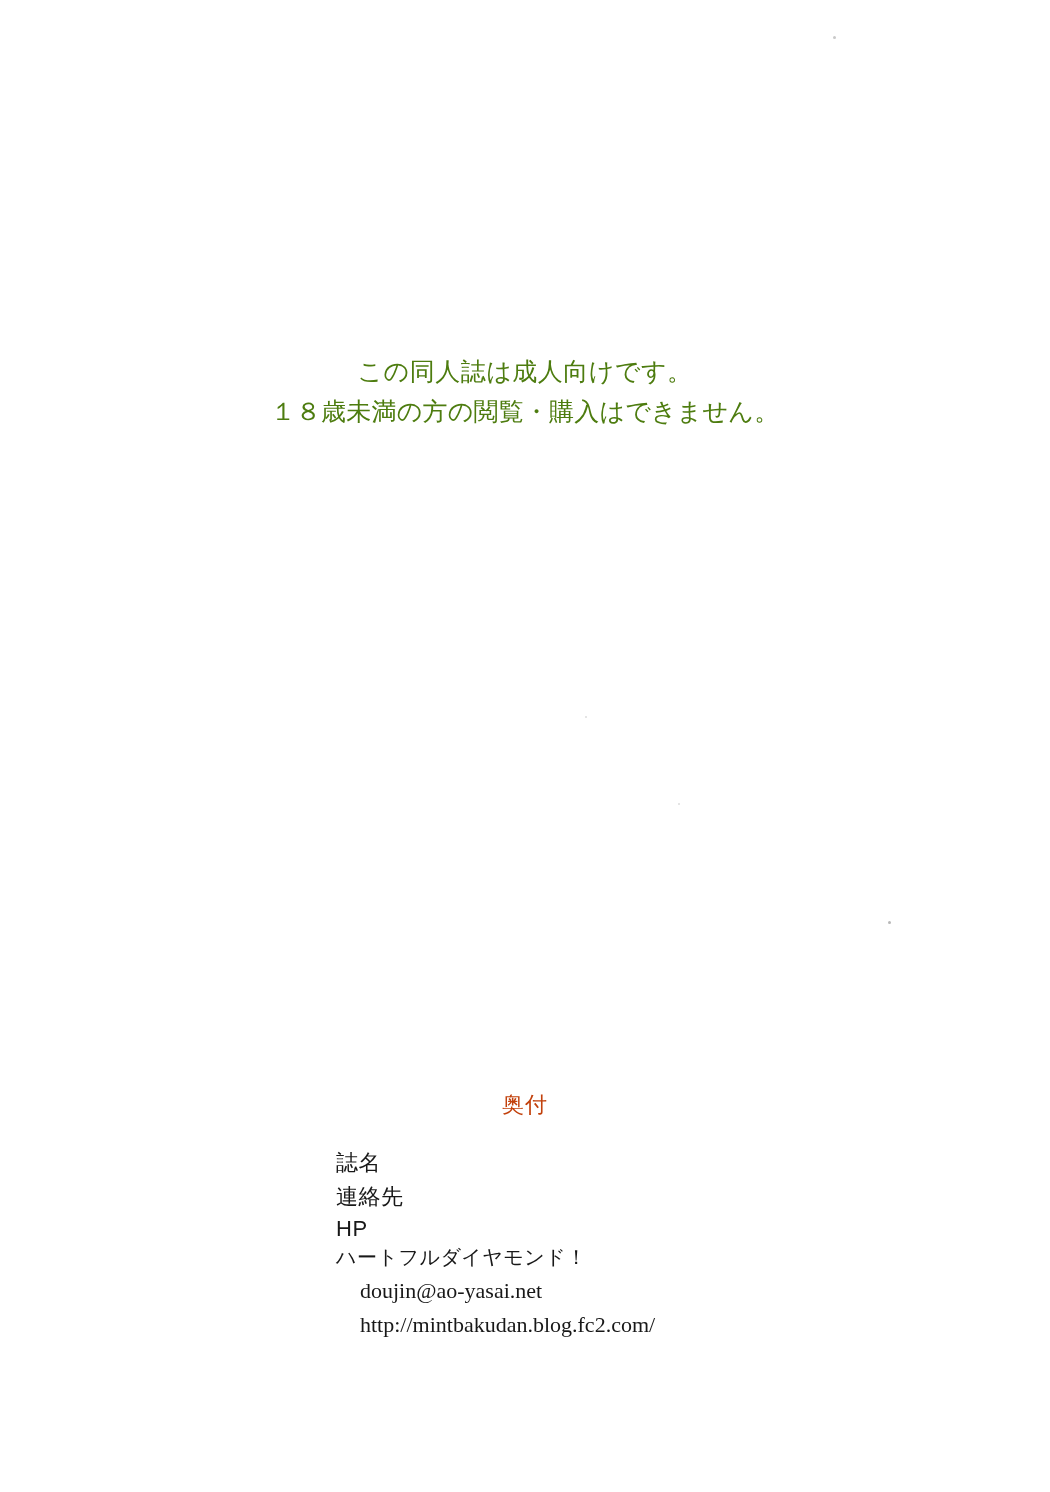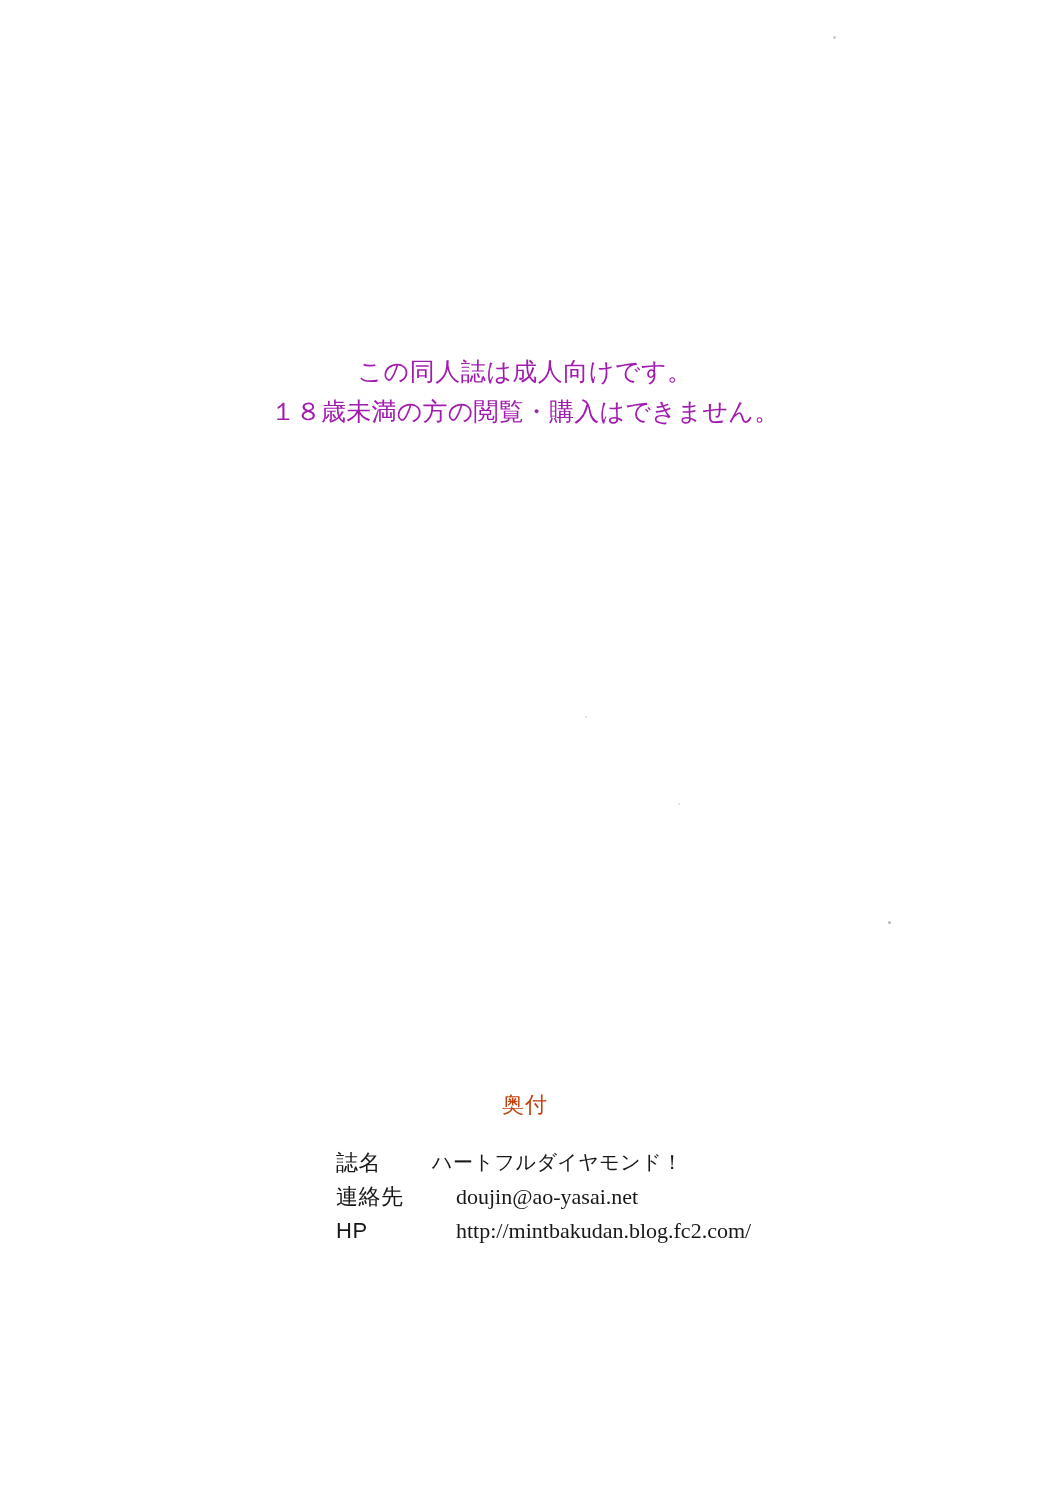--- a/index.html
+++ b/index.html
@@ -21,21 +21,21 @@
     top: 352px;
     left: 0;
     width: 1050px;
     text-align: center;
     line-height: 1.58;
   }
   .notice-line {
     display: block;
     font-size: 25px;
     letter-spacing: 0.5px;
-    color: #a21caf;
+    color: #4d7c0f;
   }
   .notice-line.second {
     font-size: 25px;
     letter-spacing: 0.2px;
   }
   .colophon-title {
     position: absolute;
     top: 1090px;
     left: 0;
     width: 1050px;
@@ -45,23 +45,24 @@
     color: #c2410c;
   }
   .colophon {
     position: absolute;
     top: 1148px;
     left: 336px;
     width: 620px;
   }
   .colophon-row {
     display: flex;
-    align-items: center;
+    align-items: flex-start;
     margin-bottom: 5px;
     height: 29px;
+    flex-direction: column;
   }
   .colophon-label {
     width: 96px;
     flex: 0 0 96px;
     font-size: 22px;
     letter-spacing: 0.5px;
     color: #181818;
     white-space: nowrap;
   }
   .colophon-value {

